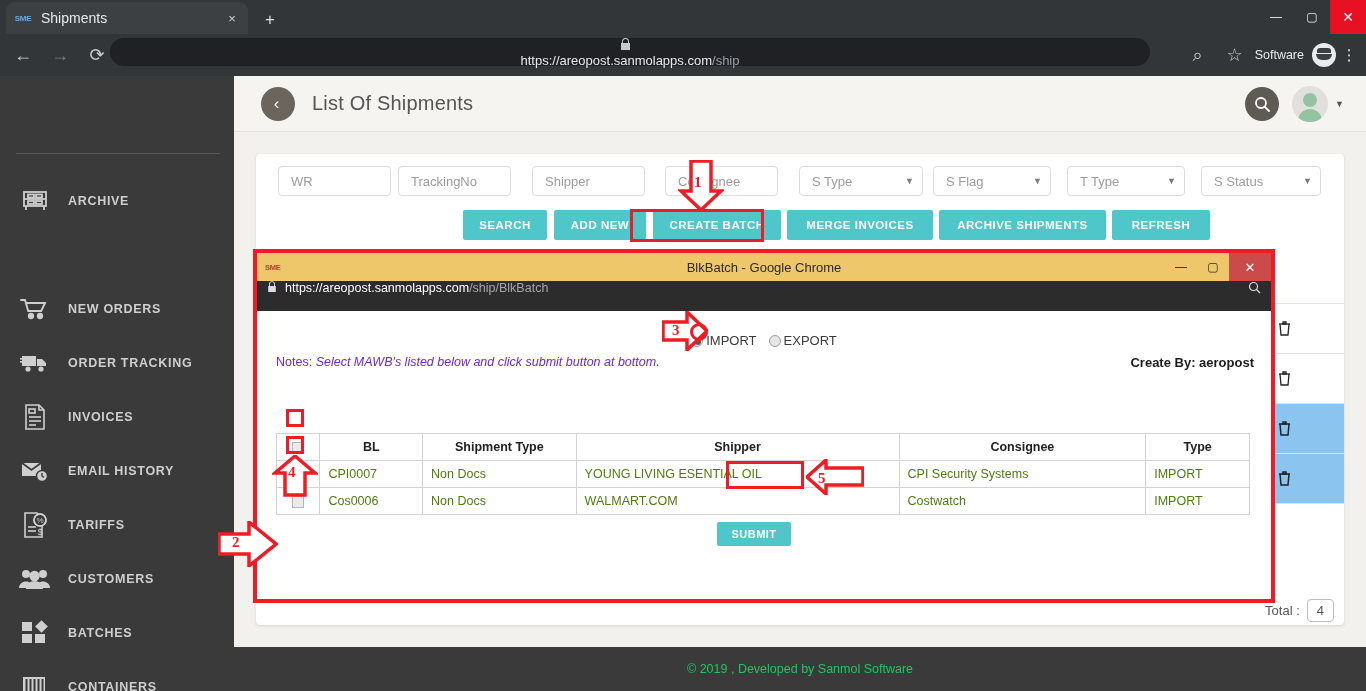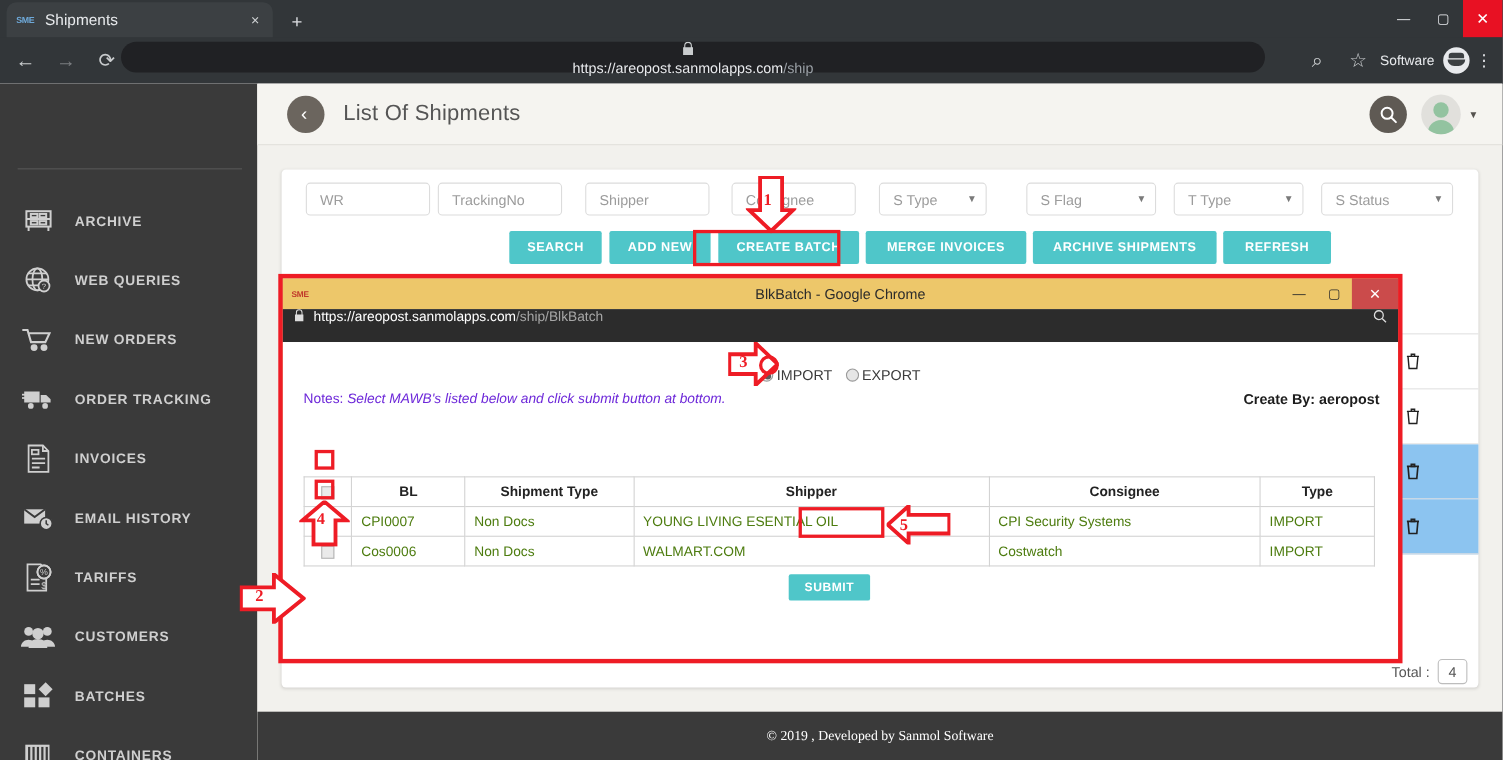--- a/index.html
+++ b/index.html
@@ -191,21 +191,21 @@
     display: flex; align-items: center; font-size: 13px; color: #555;
   }
   .total-num {
     margin-left: 7px; border: 1px solid #bdbdbd; border-radius: 4px;
     padding: 3px 9px; font-size: 13px; color: #555;
   }
 
   .footer {
     position: absolute; left: 234px; top: 571px; width: 1132px; height: 44px;
     background: #3a3a3a; display: flex; align-items: center; justify-content: center;
-    color: #ffffff; font-size: 12.5px; font-family: Liberation Serif, serif;
+    color: #22c55e; font-size: 12.5px;
   }
 
   
   .popup {
     position: absolute; left: 256px; top: 252px; width: 1016px; height: 348px;
     background: #fff; border: 1px solid #c8a95a;
   }
   .popup-title {
     position: relative; width: 100%; height: 28px; background: #edc76a;
     display: flex; align-items: center;
@@ -354,34 +354,20 @@
               <rect x="15" y="5.5" width="6" height="3"></rect>
             <rect x="7" y="12" width="6" height="3"></rect>
               <rect x="15" y="12" width="6" height="3"></rect>
             <line x1="5" y1="17" x2="5" y2="21"></line>
               <line x1="23" y1="17" x2="23" y2="21"></line>
           </svg>
         </span>
         <span class="side-label">ARCHIVE</span>
       </div>
 
-      <div class="side-item" style="top:152px">
-        <span class="side-ico">
-          <svg width="28" height="26" viewBox="0 0 28 26" fill="none" stroke="#cfcfcf" stroke-width="1.6">
-            <circle cx="13" cy="12" r="10"></circle>
-              <ellipse cx="13" cy="12" rx="4.5" ry="10"></ellipse>
-            <line x1="3" y1="12" x2="23" y2="12"></line>
-              <line x1="5" y1="6.5" x2="21" y2="6.5"></line>
-              <line x1="5" y1="17.5" x2="21" y2="17.5"></line>
-            <circle cx="19" cy="18" r="5" fill="#3a3a3a"></circle>
-              <text x="19" y="21" font-size="7" fill="#cfcfcf" stroke="none" text-anchor="middle" font-family="Liberation Sans">?</text>
-          </svg>
-        </span>
-        <span class="side-label">WEB QUERIES</span>
-      </div>
 
       <div class="side-item" style="top:206px">
         <span class="side-ico">
           <svg width="30" height="24" viewBox="0 0 30 24" fill="none" stroke="#cfcfcf" stroke-width="1.9">
             <path d="M1 3h4l3.2 11h13L25 6H7" stroke-linecap="round"></path>
             <circle cx="11" cy="19" r="2.2" fill="#cfcfcf"></circle>
               <circle cx="20" cy="19" r="2.2" fill="#cfcfcf"></circle>
           </svg>
         </span>
         <span class="side-label">NEW ORDERS</span>
@@ -508,21 +494,21 @@
             </div>
           <div class="fld" style="left:142px;width:113px">
               <span>TrackingNo</span>
             </div>
           <div class="fld" style="left:276px;width:113px">
               <span>Shipper</span>
             </div>
           <div class="fld" style="left:409px;width:113px">
               <span>Consignee</span>
             </div>
-          <div class="fld sel" style="left:543px;width:98px">
+          <div class="fld sel" style="left:543px;width:124px">
               <span>S Type</span>
               <span class="caret">▼</span>
             </div>
           <div class="fld sel" style="left:677px;width:118px">
               <span>S Flag</span>
               <span class="caret">▼</span>
             </div>
           <div class="fld sel" style="left:811px;width:118px">
               <span>T Type</span>
               <span class="caret">▼</span>

